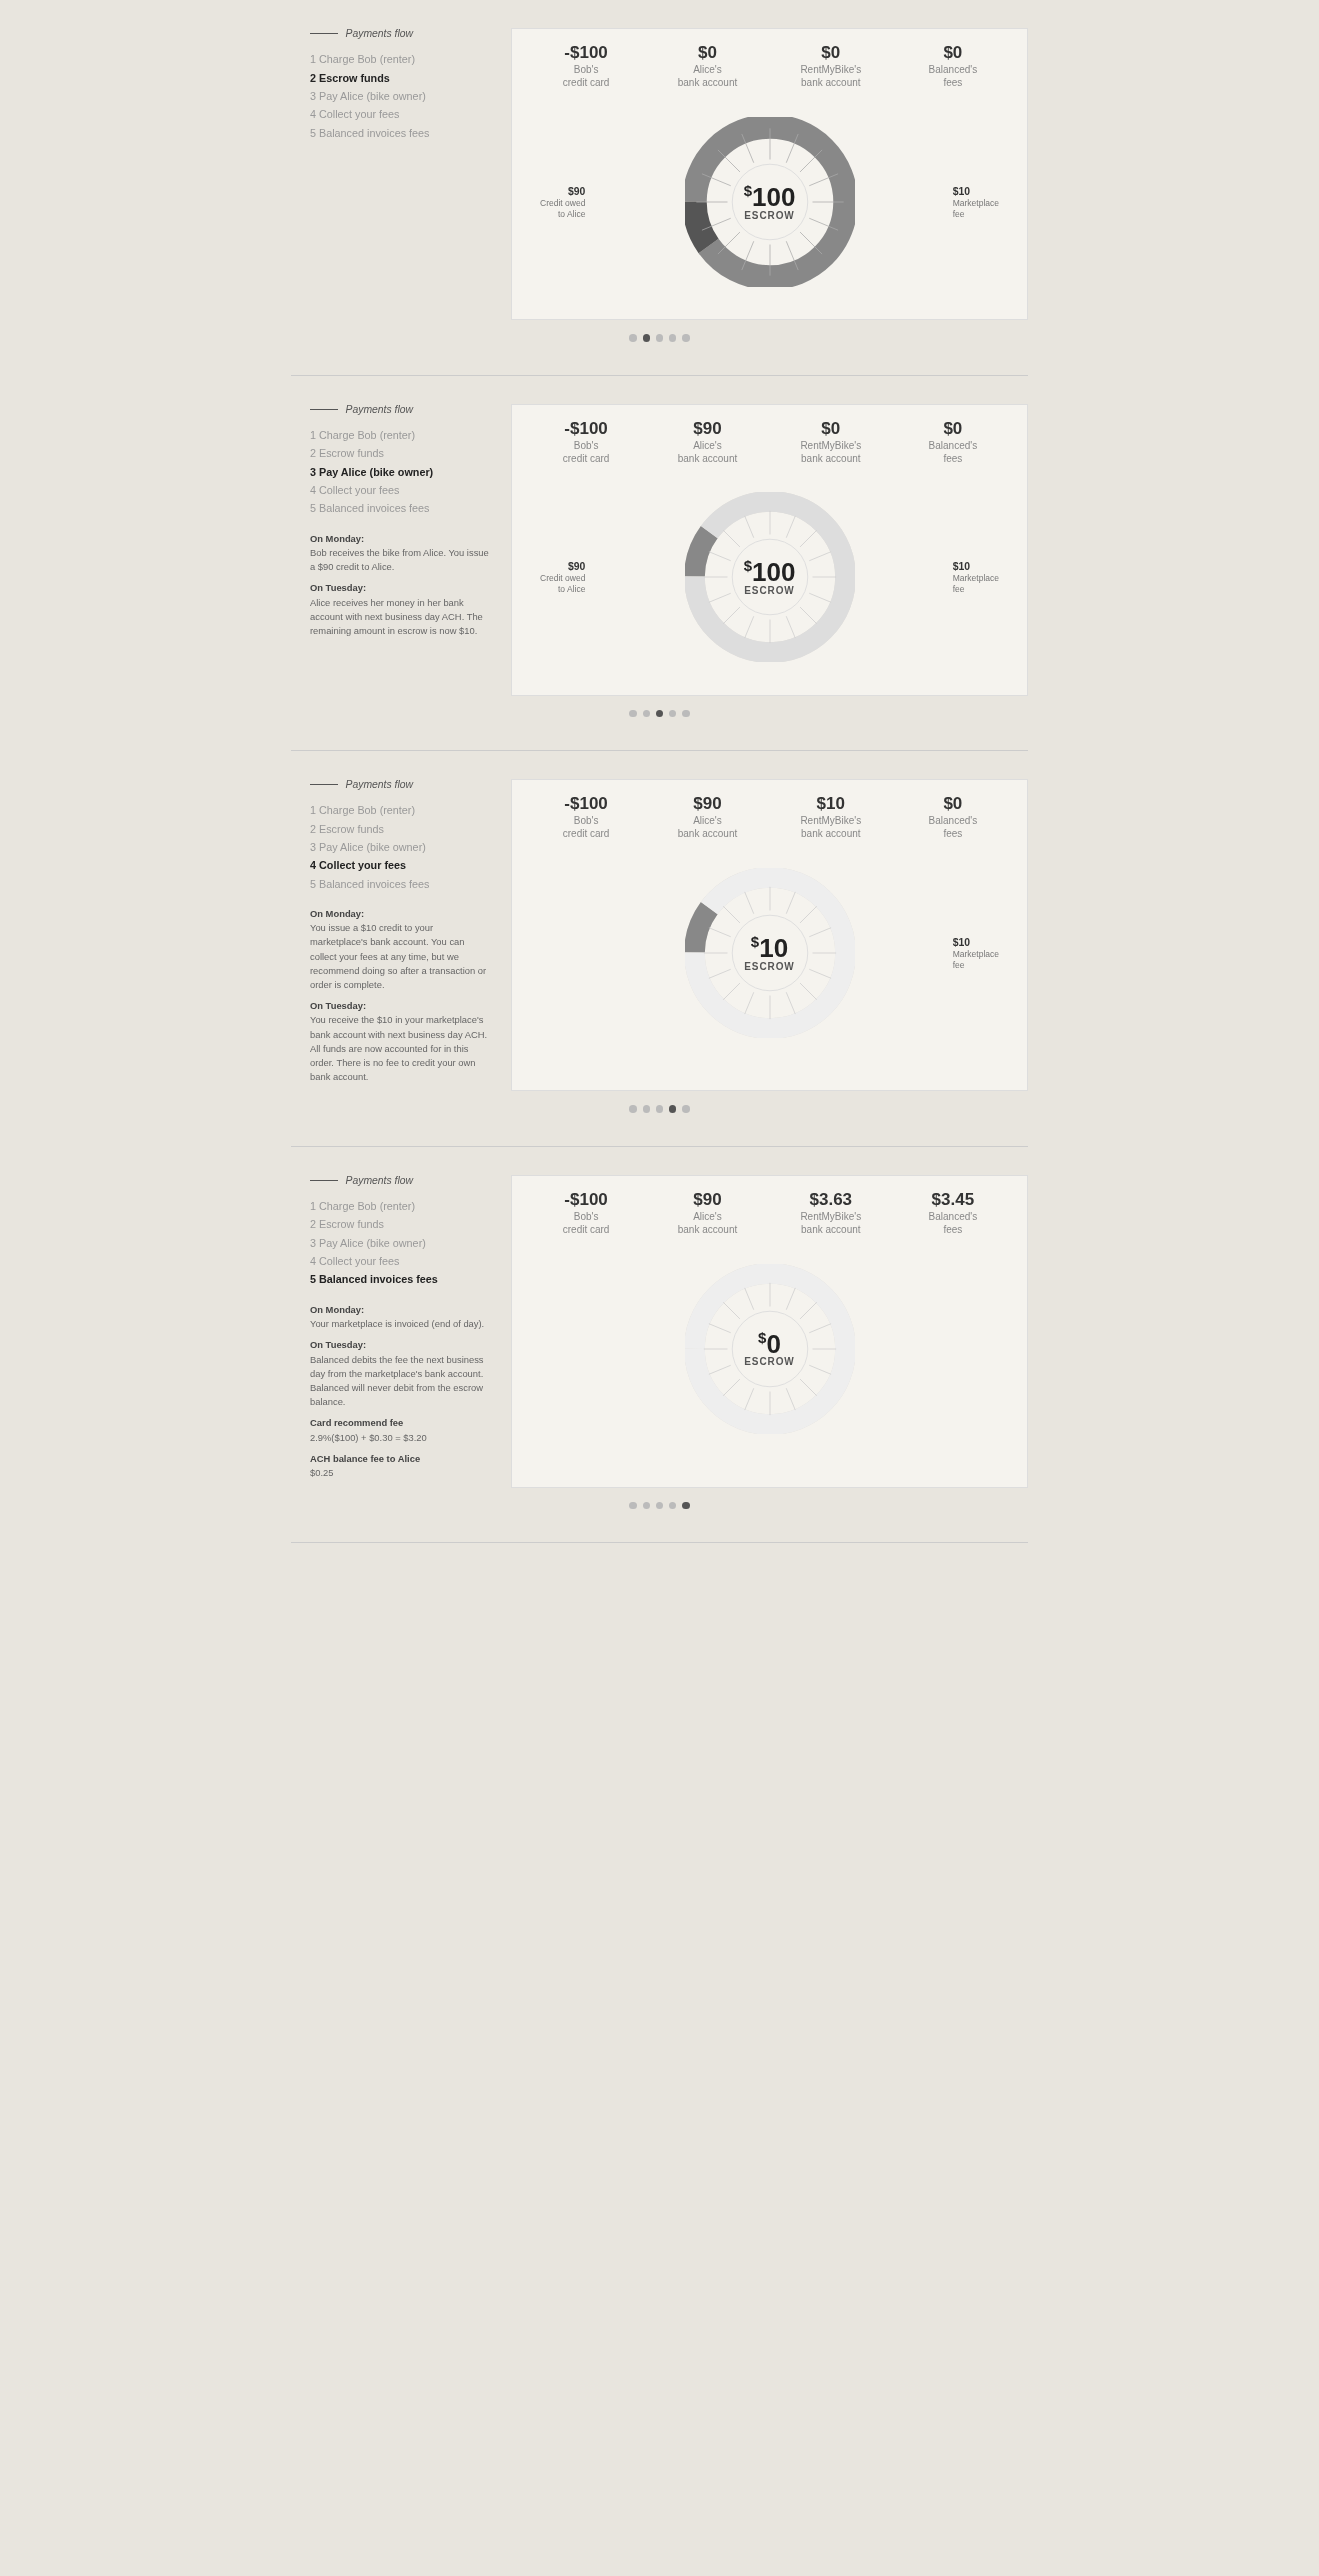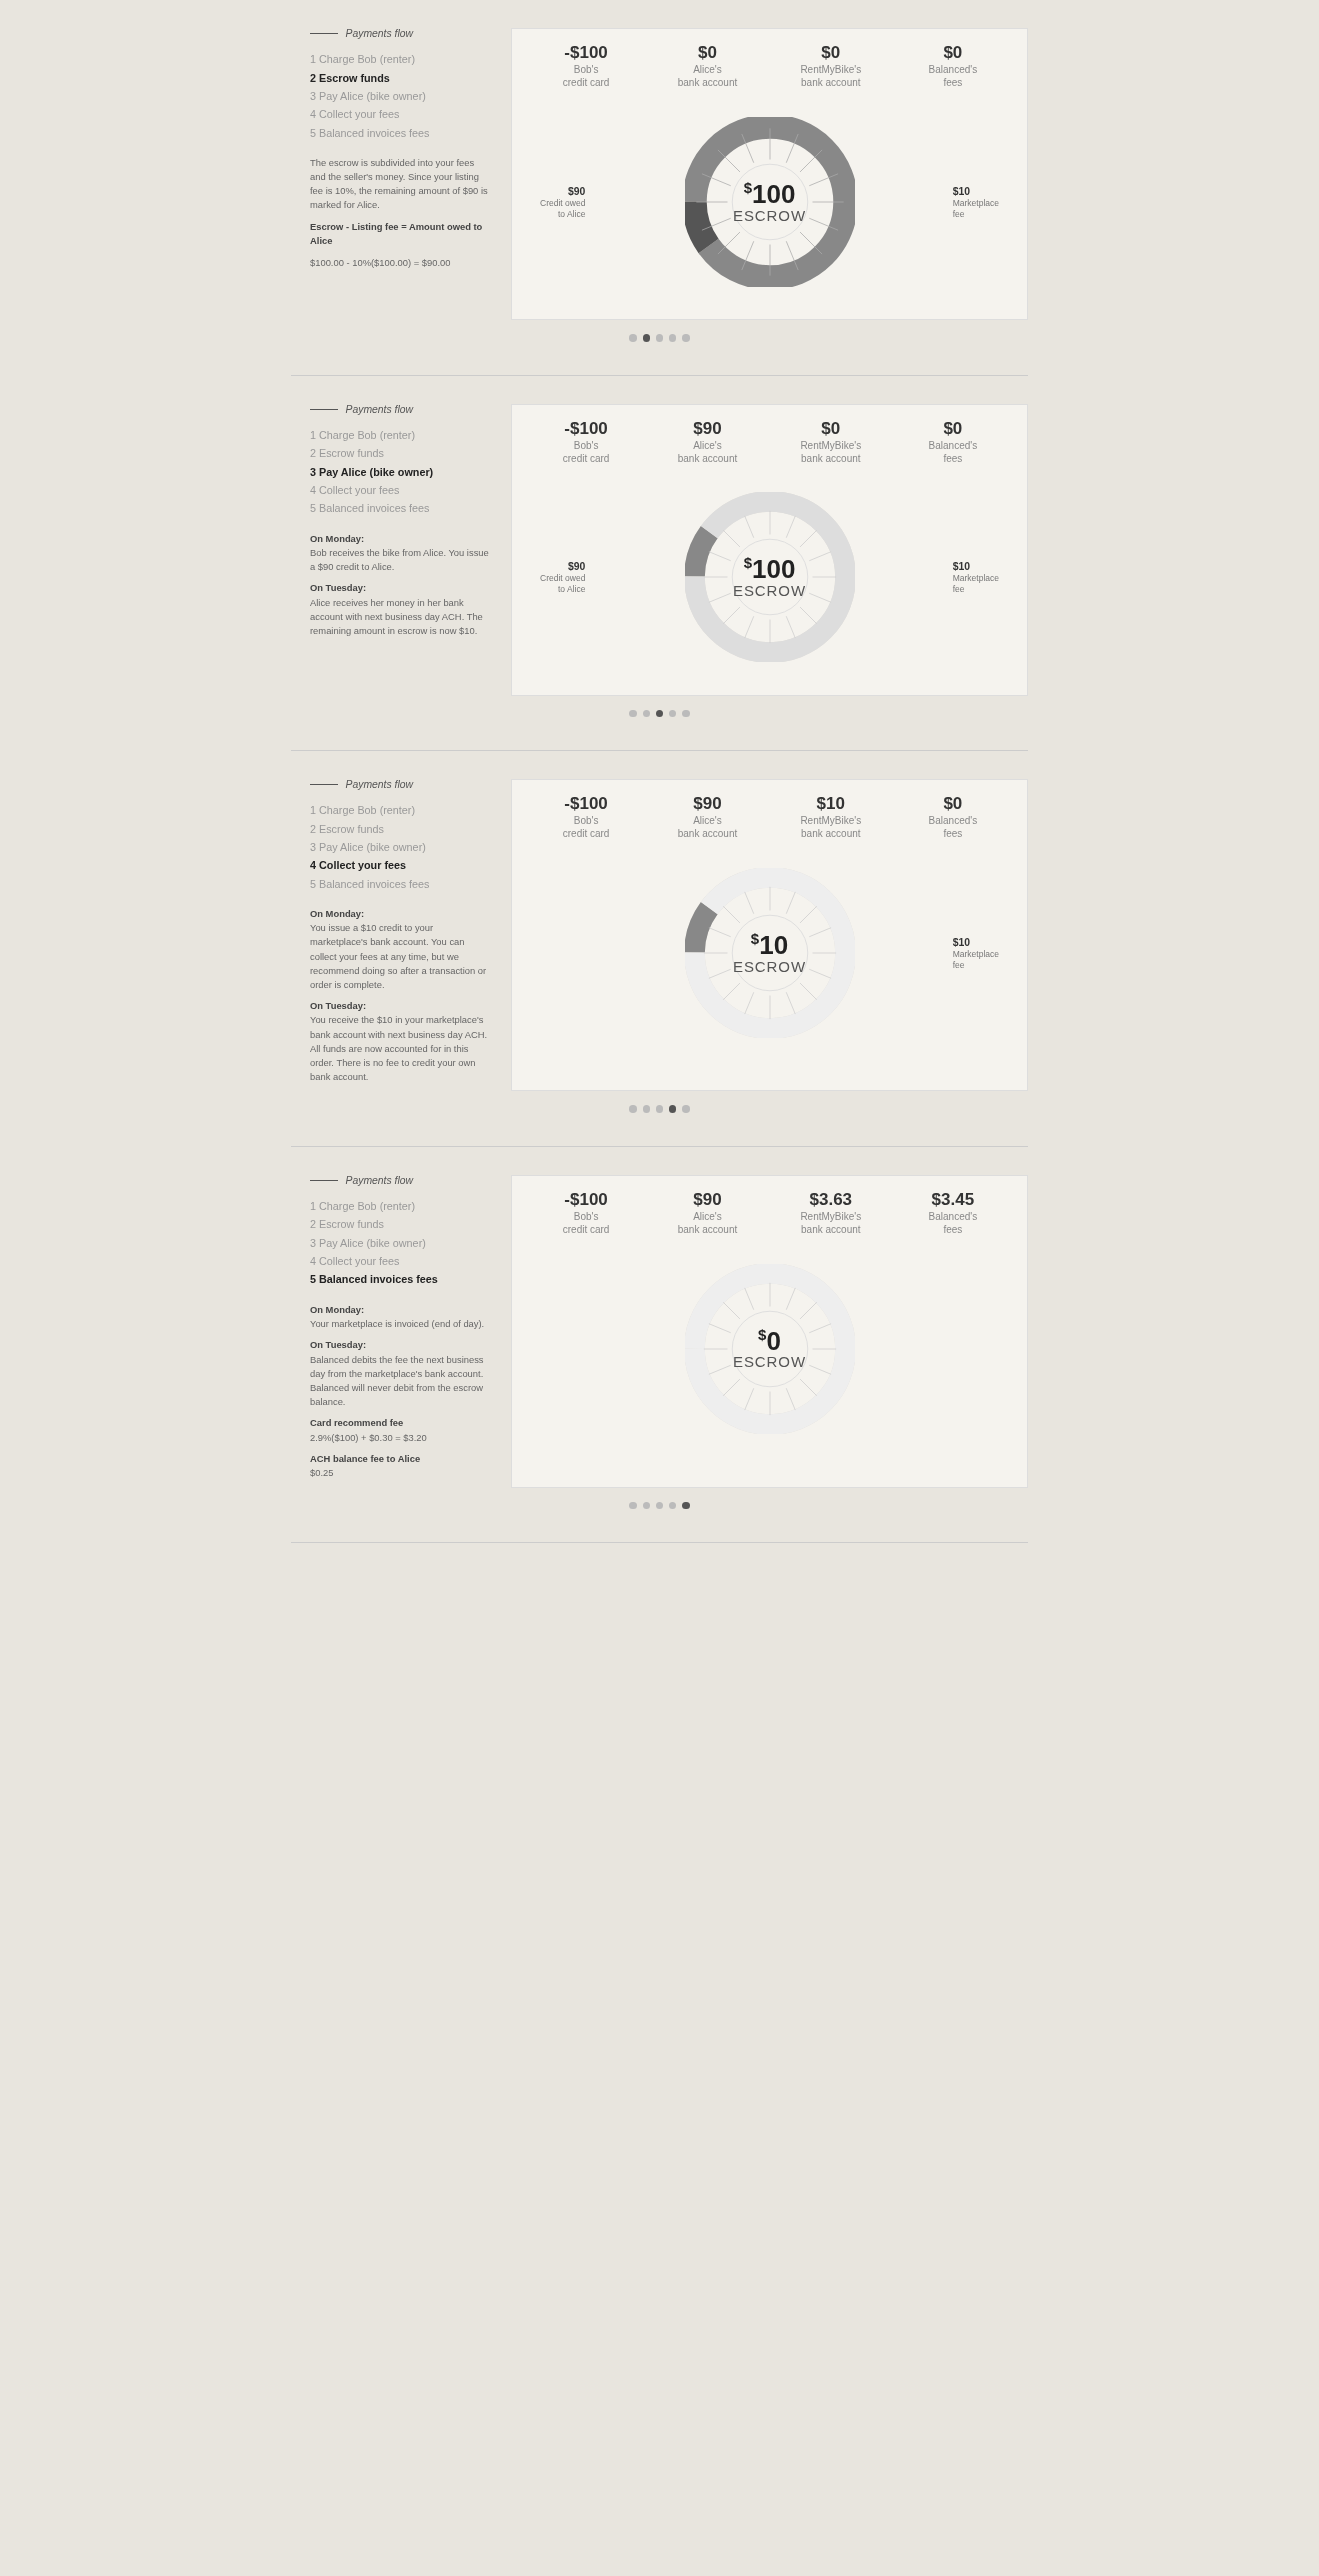--- a/index.html
+++ b/index.html
@@ -139,24 +139,25 @@
       color: #222;
       line-height: 1;
     }
 
     .donut-amount sup {
       font-size: 15px;
       vertical-align: super;
     }
 
     .donut-label {
-      font-size: 15px;
+      font-size: 10px;
       letter-spacing: 0.9px;
       color: #555;
       text-transform: uppercase;
+      font-weight: bold;
     }
 
     
     .dots-row {
       display: flex;
       justify-content: center;
       gap: 5.7px;
       margin-top: 14px;
       padding-bottom: 4.7px;
     }
@@ -183,25 +184,20 @@
             <div class="payments-flow-line"></div>
             <span class="payments-flow-title">Payments flow</span>
           </div>
           <ul class="step-list">
             <li>1 Charge Bob (renter)</li>
             <li class="active">2 Escrow funds</li>
             <li>3 Pay Alice (bike owner)</li>
             <li>4 Collect your fees</li>
             <li>5 Balanced invoices fees</li>
           </ul>
-          <div class="description-block">
-            <p>The escrow is subdivided into your fees and the seller's money. Since your listing fee is 10%, the remaining amount of $90 is marked for Alice.</p>
-            <p class="label">Escrow - Listing fee = Amount owed to Alice</p>
-            <p>$100.00 - 10%($100.00) = $90.00</p>
-          </div>
         </div>
         <div class="right-col">
           <div class="amounts-row">
             <div class="amount-cell">
               <div class="amount-value">-$100</div>
               <div class="amount-label">Bob's<br>credit card</div>
             </div>
             <div class="amount-cell">
               <div class="amount-value">$0</div>
               <div class="amount-label">Alice's<br>bank account</div>

